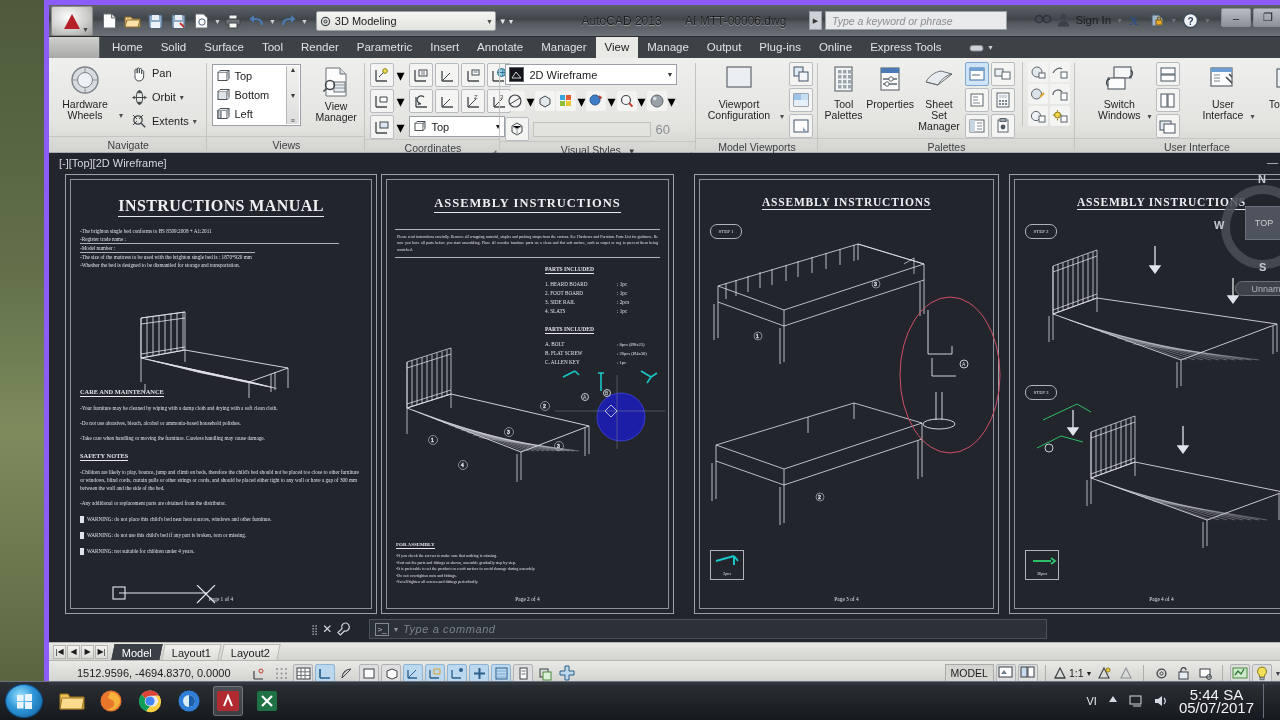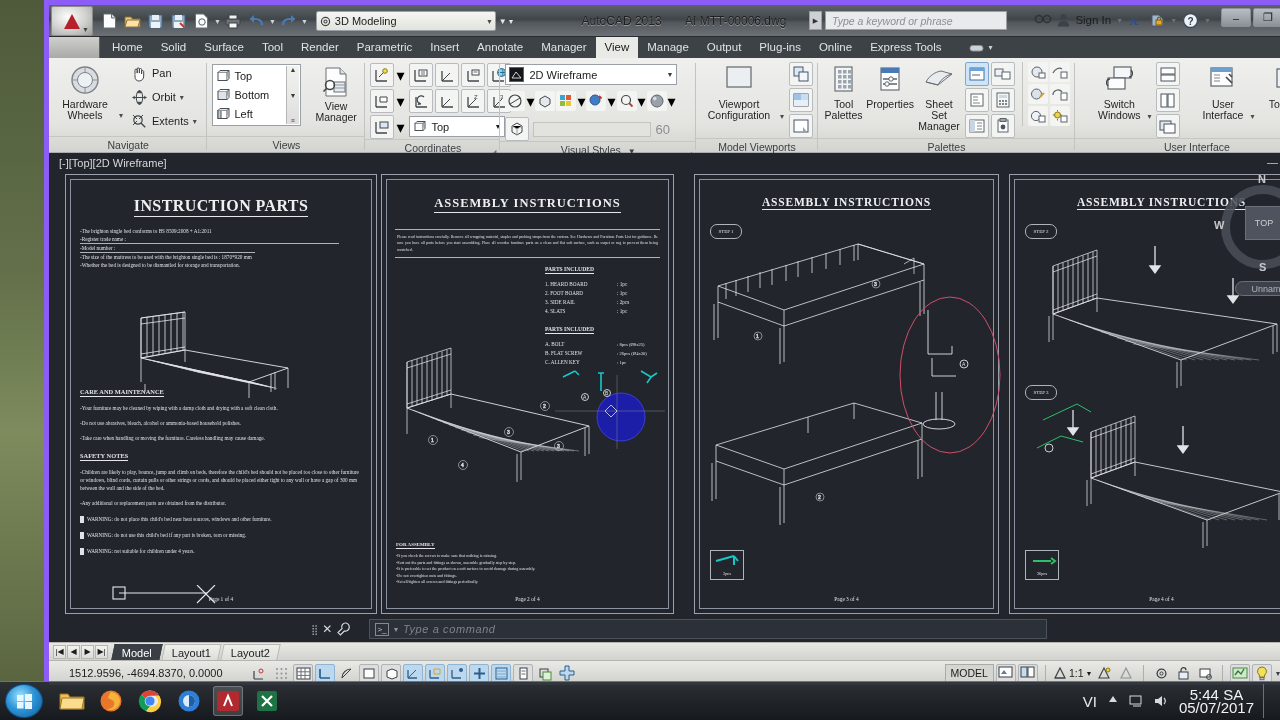--- a/index.html
+++ b/index.html
@@ -260,21 +260,21 @@
     transform: skewX(-12deg); margin-right:2px; }
   .ltab > span { display:inline-block; transform: skewX(12deg); }
   .ltab.active { background:#3a3f45; color:#ffffff; border-color:#3a3f45; }
 
   
   .statusbar {
     position:absolute; left:0; top:655px; right:0; height:25px;
     background: linear-gradient(180deg,#e9e9e6,#cfcfcc);
     display:flex; align-items:center; border-top:1px solid #b4b4b1;
   }
-  .coords { font-size:11px; color:#1b1b1b; padding-left:20px; width:200px; }
+  .coords { font-size:11px; color:#1b1b1b; padding-left:28px; width:200px; }
   .sgroup { display:flex; align-items:center; gap:2px; }
   .sbtn {
     width:20px; height:19px; display:flex; align-items:center; justify-content:center;
     border:1px solid transparent; border-radius:2px;
   }
   .sbtn.on { background:#bcd8ef; border-color:#8fb4d4; }
   .sbtn.bd { border-color:#b0b4b8; background:#dedede; }
   .ssep { width:1px; height:16px; background:#aeaeab; margin:0 5px; }
   .modelbtn { font-size:10.5px; color:#1b1b1b; padding:2px 5px; background:#d5d5d2; border:1px solid #aaaaa7;}
   .scale { display:flex; align-items:center; gap:2px; font-size:10.5px; color:#1b1b1b; }
@@ -288,21 +288,21 @@
   }
   .startorb {
     width:38px; height:34px; margin-left:5px; border-radius:50%;
     background: radial-gradient(circle at 40% 35%, #9ee4ff 0%, #2f95d8 45%, #0e5b96 100%);
     border:1px solid #0d4f86; display:flex; align-items:center; justify-content:center;
   }
   .tbicons { display:flex; align-items:center; gap:9px; margin-left:14px; }
   .tbico { width:30px; height:30px; border-radius:3px; display:flex; align-items:center; justify-content:center; }
   .tbico.active { background:rgba(255,255,255,.16); border:1px solid rgba(255,255,255,.25); }
   .tray { position:absolute; right:8px; display:flex; align-items:center; gap:9px; }
-  .tray .vi { font-size:15px; color:#e6e9ec; }
+  .tray .vi { font-size:11px; color:#e6e9ec; }
   .clock { font-size:15px; color:#f0f2f4; text-align:center; line-height:13px; }
   .showdesk { width:9px; height:34px; border-left:1px solid #6a717c; }
 
   svg { display:block; }
 </style>
 </head>
 <body>
 
 <div id="app">
 
@@ -991,21 +991,21 @@
     <div class="vp-label">[-][Top][2D Wireframe]</div>
     <div class="vp-ctl">
       <span>—</span>
       <span>❐</span>
       <span>✕</span>
     </div>
 
     <div class="sheet" style="left:16px; width:312px; height:440px;">
       <div class="sheet-inner">
         <div class="dtitle" style="font-size:16px; margin-top:17px;">
-          <span class="u">INSTRUCTION PARTS</span>
+          <span class="u">INSTRUCTIONS MANUAL</span>
         </div>
         <div class="dtxt" style="margin-top:10px; padding:0 9px; font-size:5.2px; line-height:8px;">
           <div>-The brighton single bed conforms to BS 8509:2008 + A1:2011</div>
           <div style="border-bottom:1px solid #aeb4ba; width:92%;">-Register trade name :</div>
           <div style="border-bottom:1px solid #aeb4ba; width:62%;">-Model number :</div>
           <div>-The size of the mattress to be used with the brighton single bed is : 1870*920 mm</div>
           <div>-Whether the bed is designed to be dismantled for storage and transportation.</div>
         </div>
 
         <svg style="position:absolute; left:52px; top:130px; width:185px; height:95px" viewBox="0 0 185 95">

